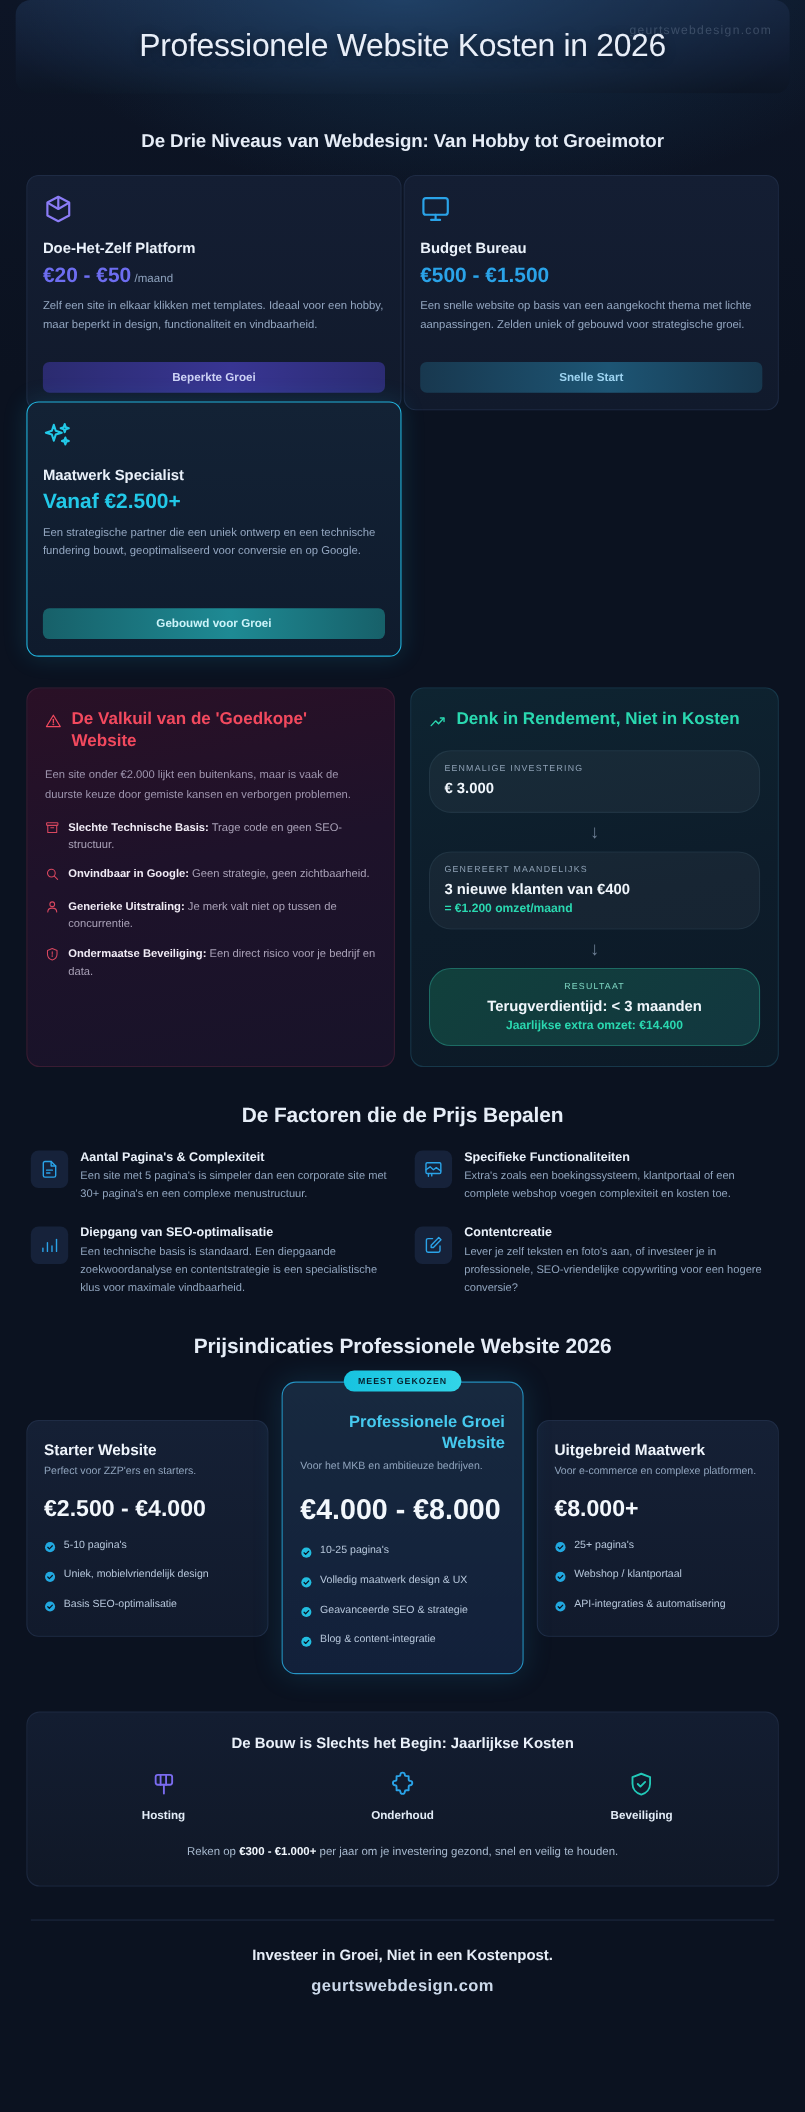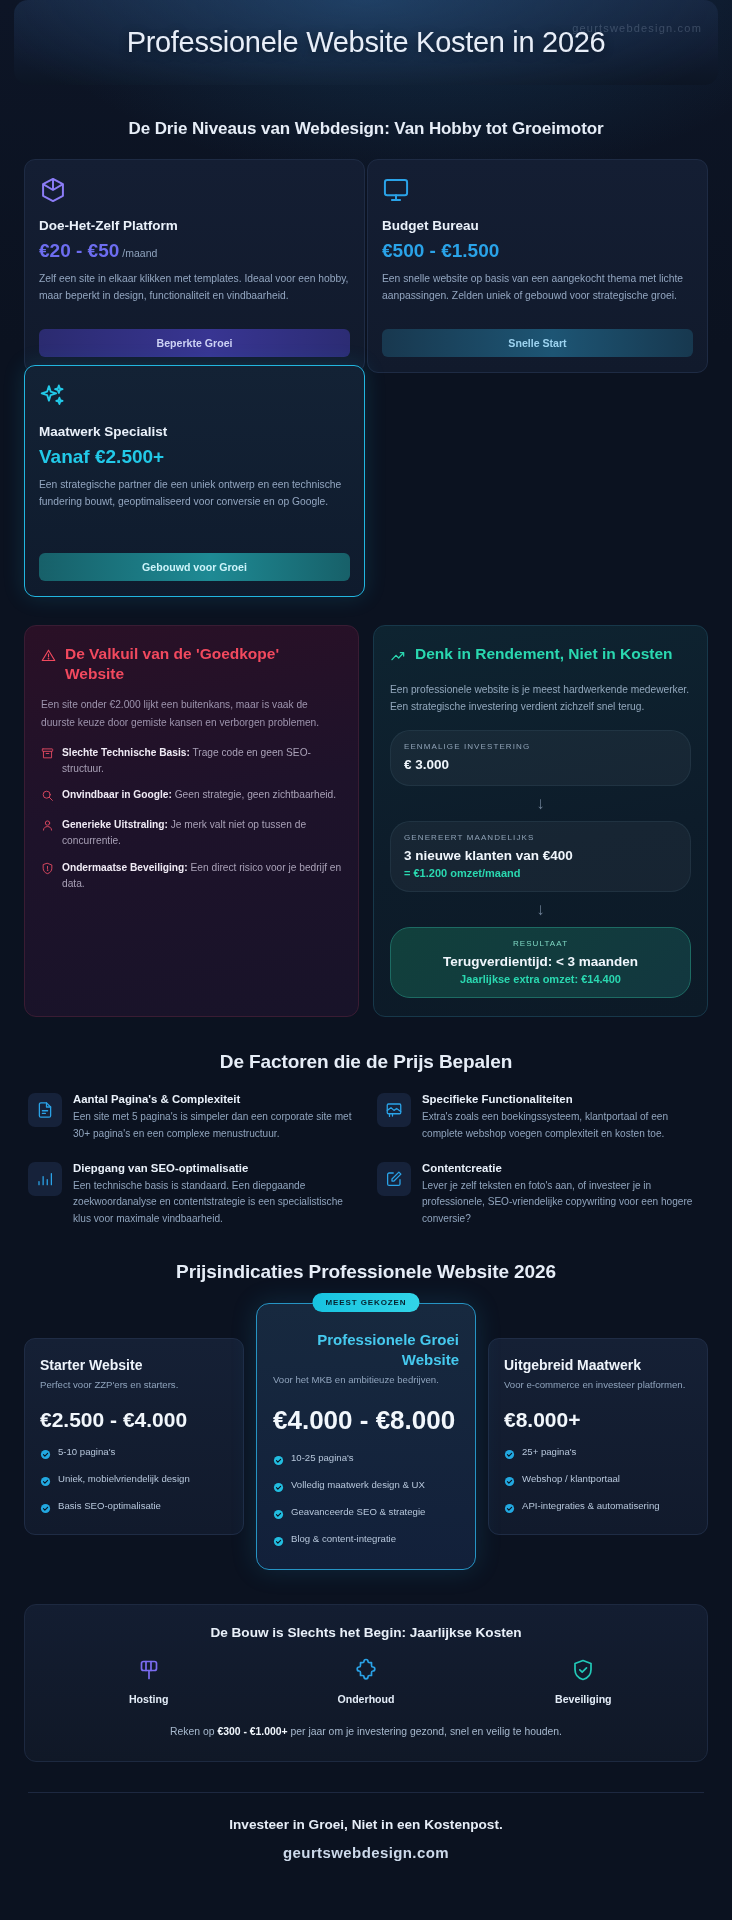--- a/index.html
+++ b/index.html
@@ -491,21 +491,20 @@
     <div class="panel panel-success">
       <div class="panel-head">
         <span class="pi">
           <svg width="16" height="16" viewBox="0 0 24 24" fill="none" stroke="#2ad8b0" stroke-width="1.9" stroke-linecap="round" stroke-linejoin="round">
               <path d="M3 17.5 9 11l4 4 7-7.5"></path>
               <path d="M15.5 7h5v5"></path>
             </svg>
         </span>
         <h3 class="success-ttl">Denk in Rendement, Niet in Kosten</h3>
       </div>
-      <p class="panel-lead">Een professionele website is je meest hardwerkende medewerker. Een strategische investering verdient zichzelf snel terug.</p>
 
       <div class="roi-box">
         <div class="roi-label">EENMALIGE INVESTERING</div>
         <div class="roi-value">€ 3.000</div>
       </div>
       <div class="roi-arrow">↓</div>
       <div class="roi-box">
         <div class="roi-label">GENEREERT MAANDELIJKS</div>
         <div class="roi-value">3 nieuwe klanten van €400</div>
         <div class="roi-sub">= €1.200 omzet/maand</div>
@@ -643,21 +642,21 @@
                 <circle cx="12" cy="12" r="10" fill="#22bde0"></circle>
                 <path d="M7.5 12.3 10.6 15.4 16.6 9.3" fill="none" stroke="#0b1220" stroke-width="2.4" stroke-linecap="round" stroke-linejoin="round"></path>
               </svg></span>
             <span class="t">Blog &amp; content-integratie</span>
           </li>
       </ul>
     </div>
 
     <div class="pcard">
       <h4>Uitgebreid Maatwerk</h4>
-      <div class="ptag">Voor e-commerce en investeer platformen.</div>
+      <div class="ptag">Voor e-commerce en complexe platformen.</div>
       <div class="pprice">€8.000+</div>
       <ul class="feats">
         <li class="feat">
             <span class="chk"><svg width="11" height="11" viewBox="0 0 24 24">
                 <circle cx="12" cy="12" r="10" fill="#22a8e0"></circle>
                 <path d="M7.5 12.3 10.6 15.4 16.6 9.3" fill="none" stroke="#0b1220" stroke-width="2.4" stroke-linecap="round" stroke-linejoin="round"></path>
               </svg></span>
             <span class="t">25+ pagina's</span>
           </li>
         <li class="feat">

